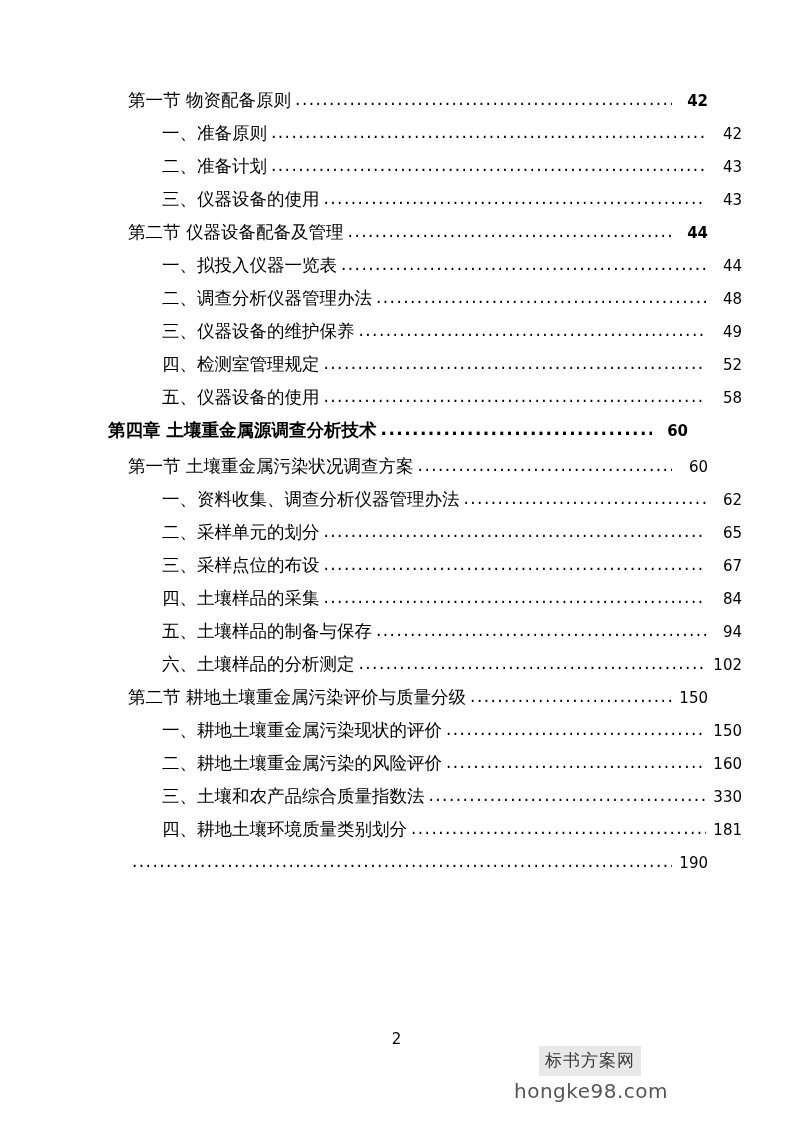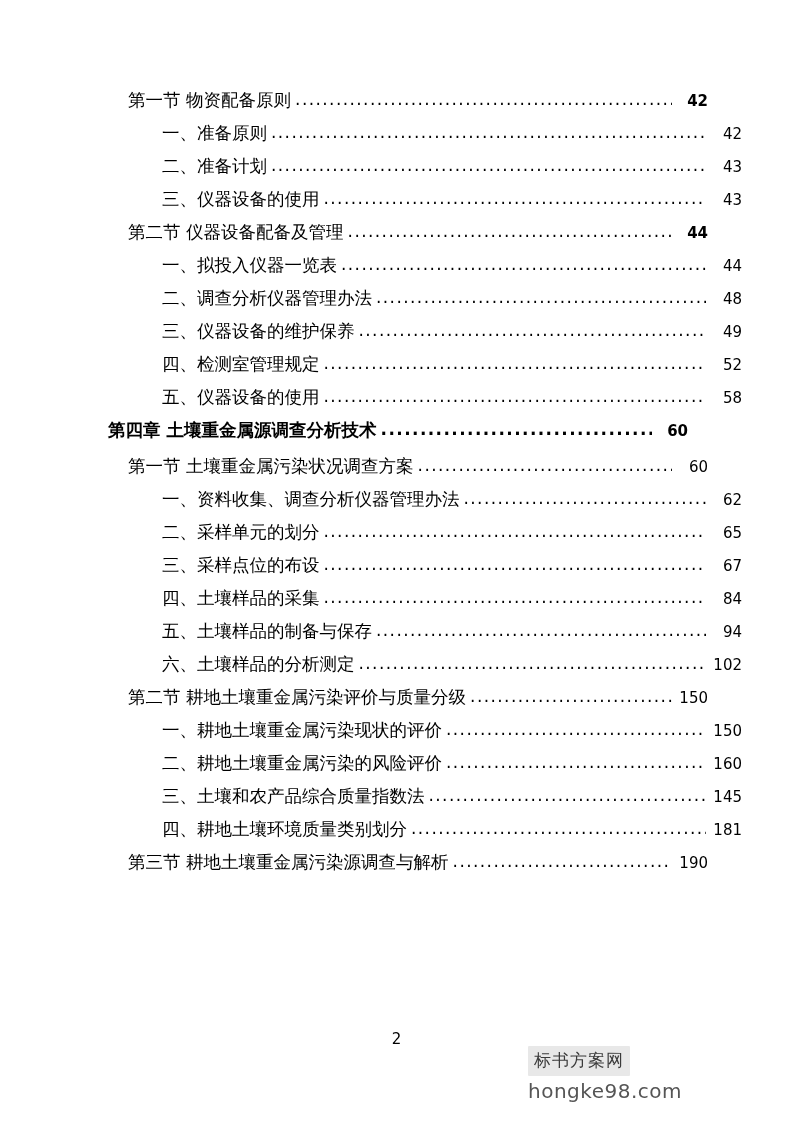--- a/index.html
+++ b/index.html
@@ -77,24 +77,25 @@
     top: 1030px;
     left: 0;
     width: 793px;
     text-align: center;
     font-size: 15px;
   }
 
   
   .watermark {
     position: absolute;
-    right: 20px;
+    right: 34px;
     bottom: 10px;
     width: 152px;
     height: 66px;
+    text-align: center;
     margin-top: 10px;
   }
   .wm-box {
     background: #e8e8e8;
     color: #3a3a3a;
     font-size: 17px;
     letter-spacing: 1px;
     padding: 3px 6px 4px 6px;
     display: inline-block;
     border-radius: 1px;
@@ -214,29 +215,28 @@
         <span class="toc-page">150</span>
       </div>
       <div class="toc-row lvl-item">
         <span class="toc-label">二、耕地土壤重金属污染的风险评价</span>
         <span class="toc-dots">.........................................................................................</span>
         <span class="toc-page">160</span>
       </div>
       <div class="toc-row lvl-item">
         <span class="toc-label">三、土壤和农产品综合质量指数法</span>
         <span class="toc-dots">.........................................................................................</span>
-        <span class="toc-page">145</span>
+        <span class="toc-page">330</span>
       </div>
       <div class="toc-row lvl-item">
         <span class="toc-label">四、耕地土壤环境质量类别划分</span>
         <span class="toc-dots">.........................................................................................</span>
         <span class="toc-page">181</span>
       </div>
       <div class="toc-row lvl-section">
-        <span class="toc-label">第三节  耕地土壤重金属污染源调查与解析</span>
         <span class="toc-dots">.........................................................................................</span>
         <span class="toc-page">190</span>
       </div>
     </div>
 
   <div class="page-number">2</div>
 
   <div class="watermark">
     <div class="wm-box">标书方案网</div>
     <div class="wm-sub">hongke98.com</div>

